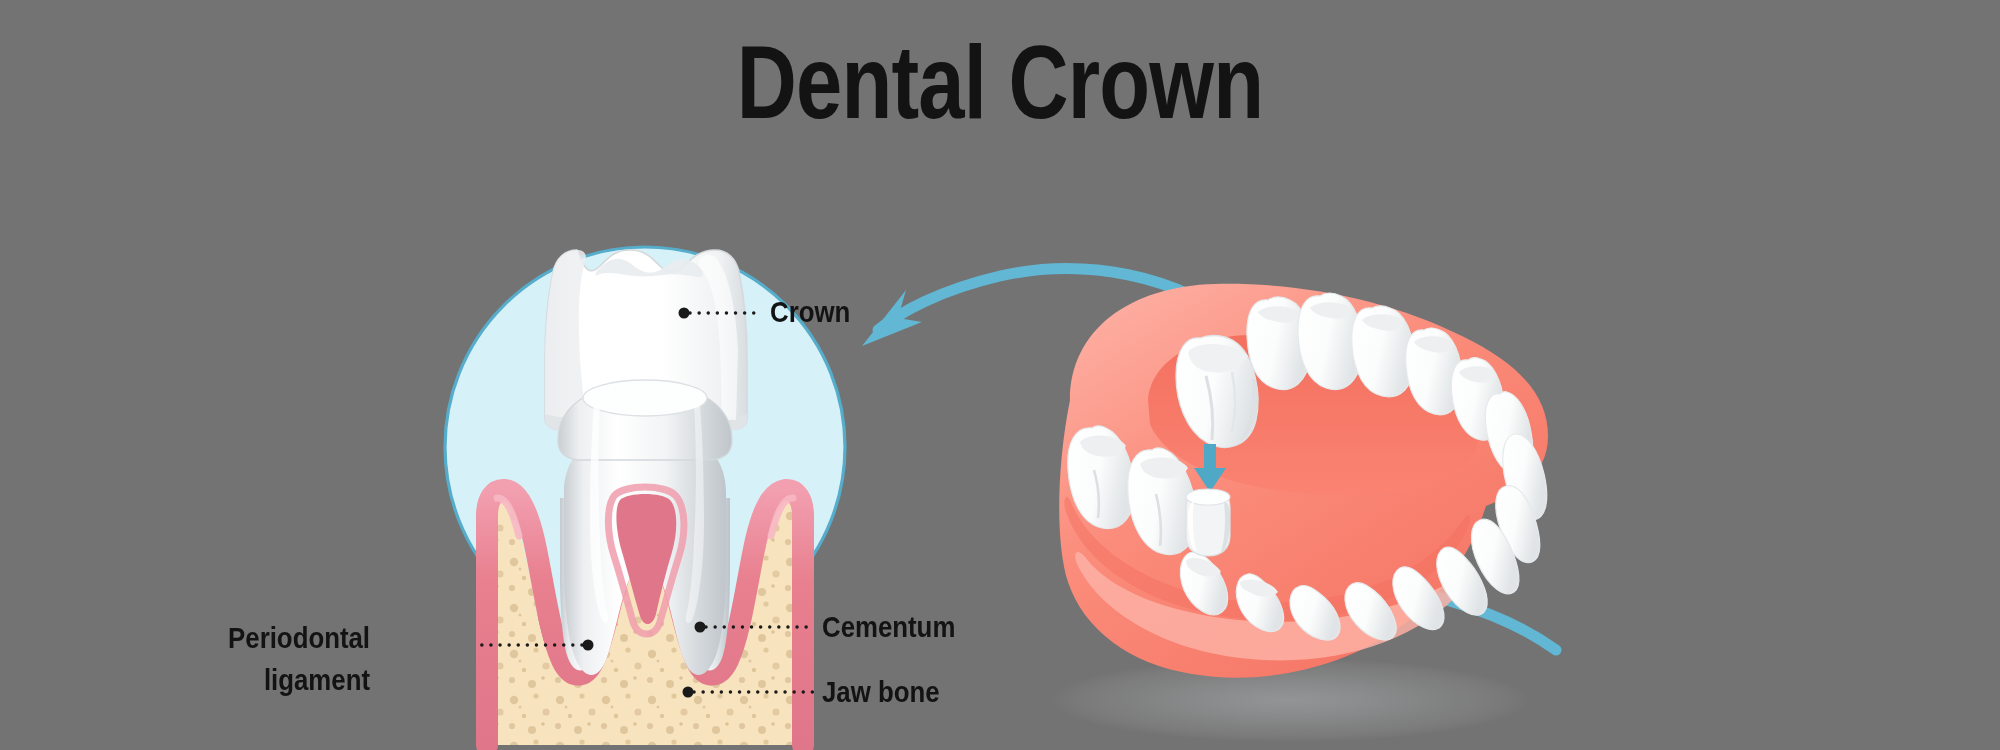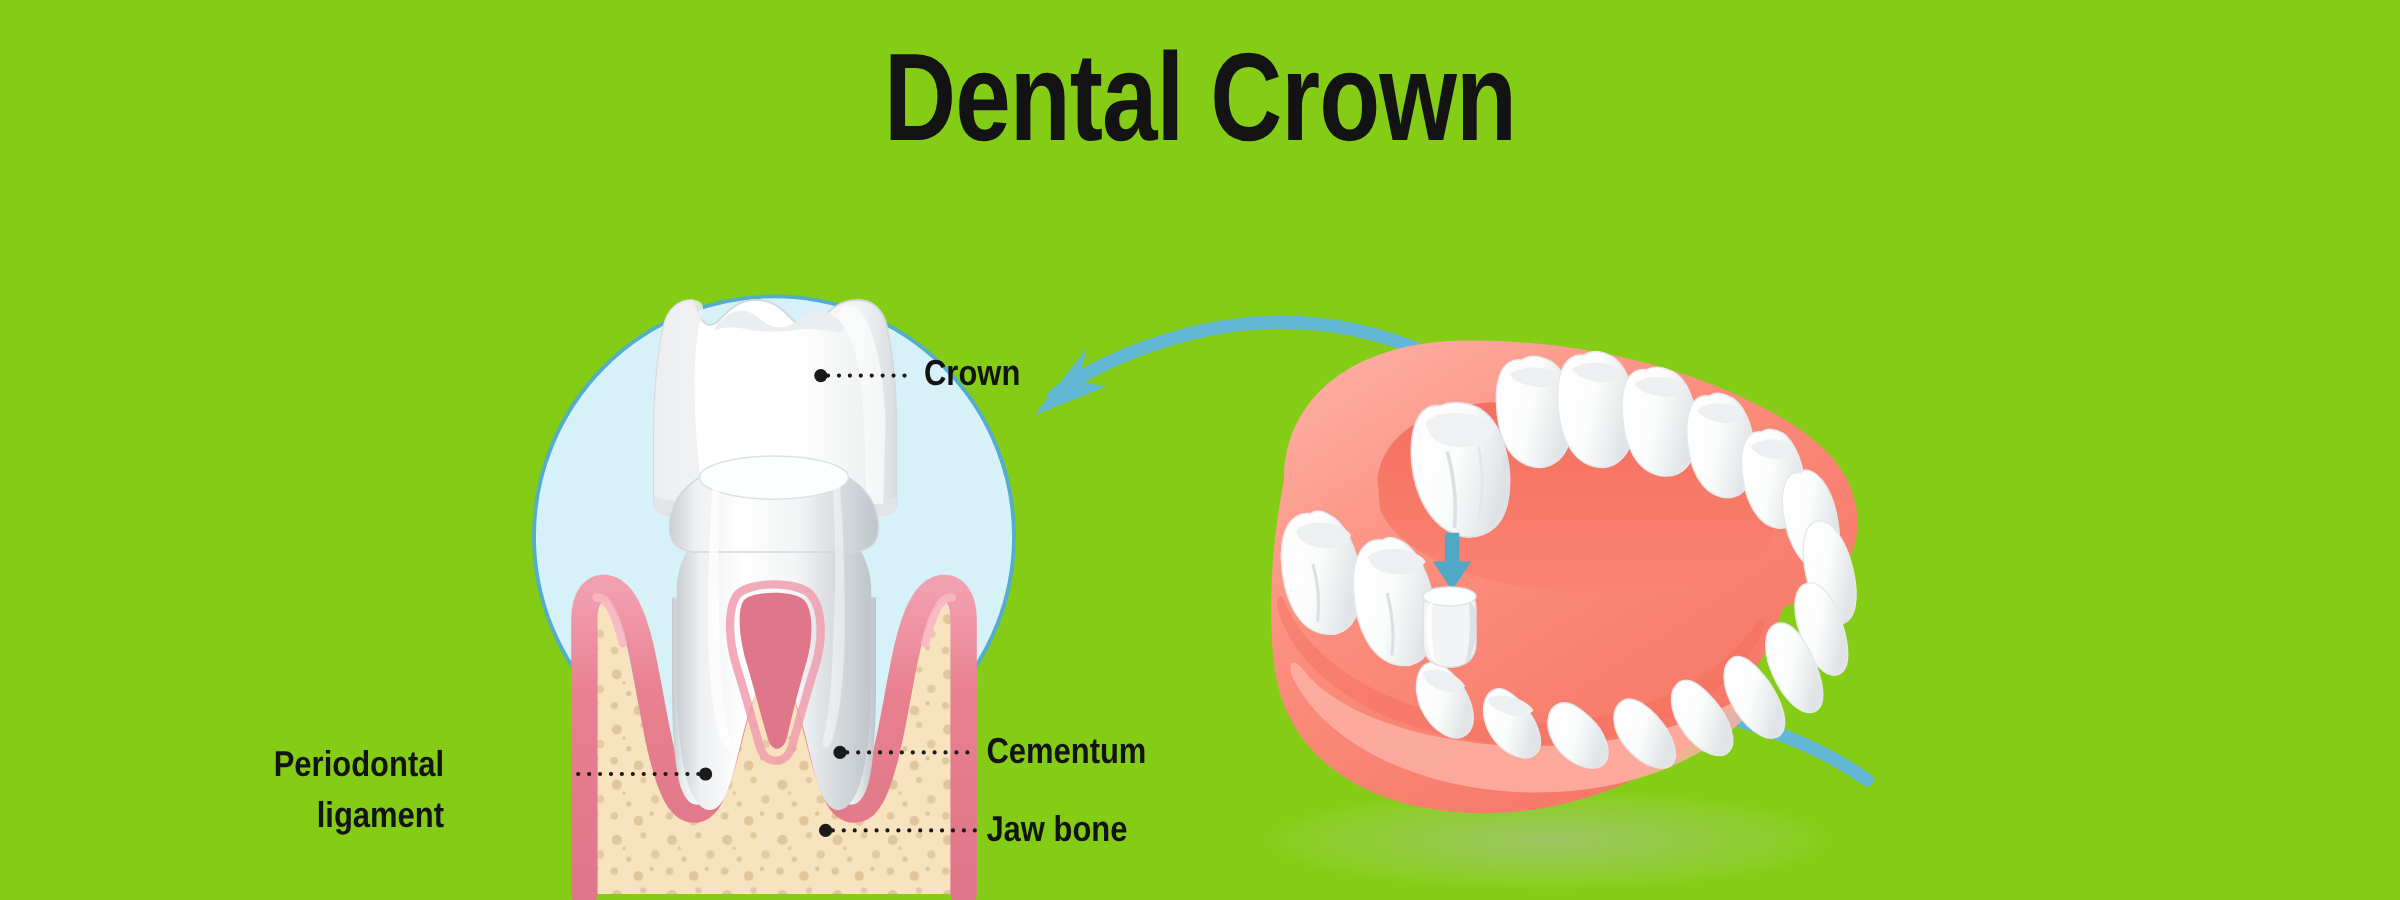--- a/index.html
+++ b/index.html
@@ -10,21 +10,21 @@
   body {
     width: 2000px;
     height: 750px;
     overflow: hidden;
     font-family: "Liberation Sans", sans-serif;
   }
   #root {
     position: relative;
     width: 2000px;
     height: 750px;
-    background: #84cc16;
+    background: #737373;
   }
   #page-title {
     position: absolute;
     left: 0;
     top: 28px;
     width: 2000px;
     text-align: center;
     font-family: "Liberation Sans Narrow", "Liberation Sans", sans-serif;
     font-weight: 700;
     font-size: 104px;

